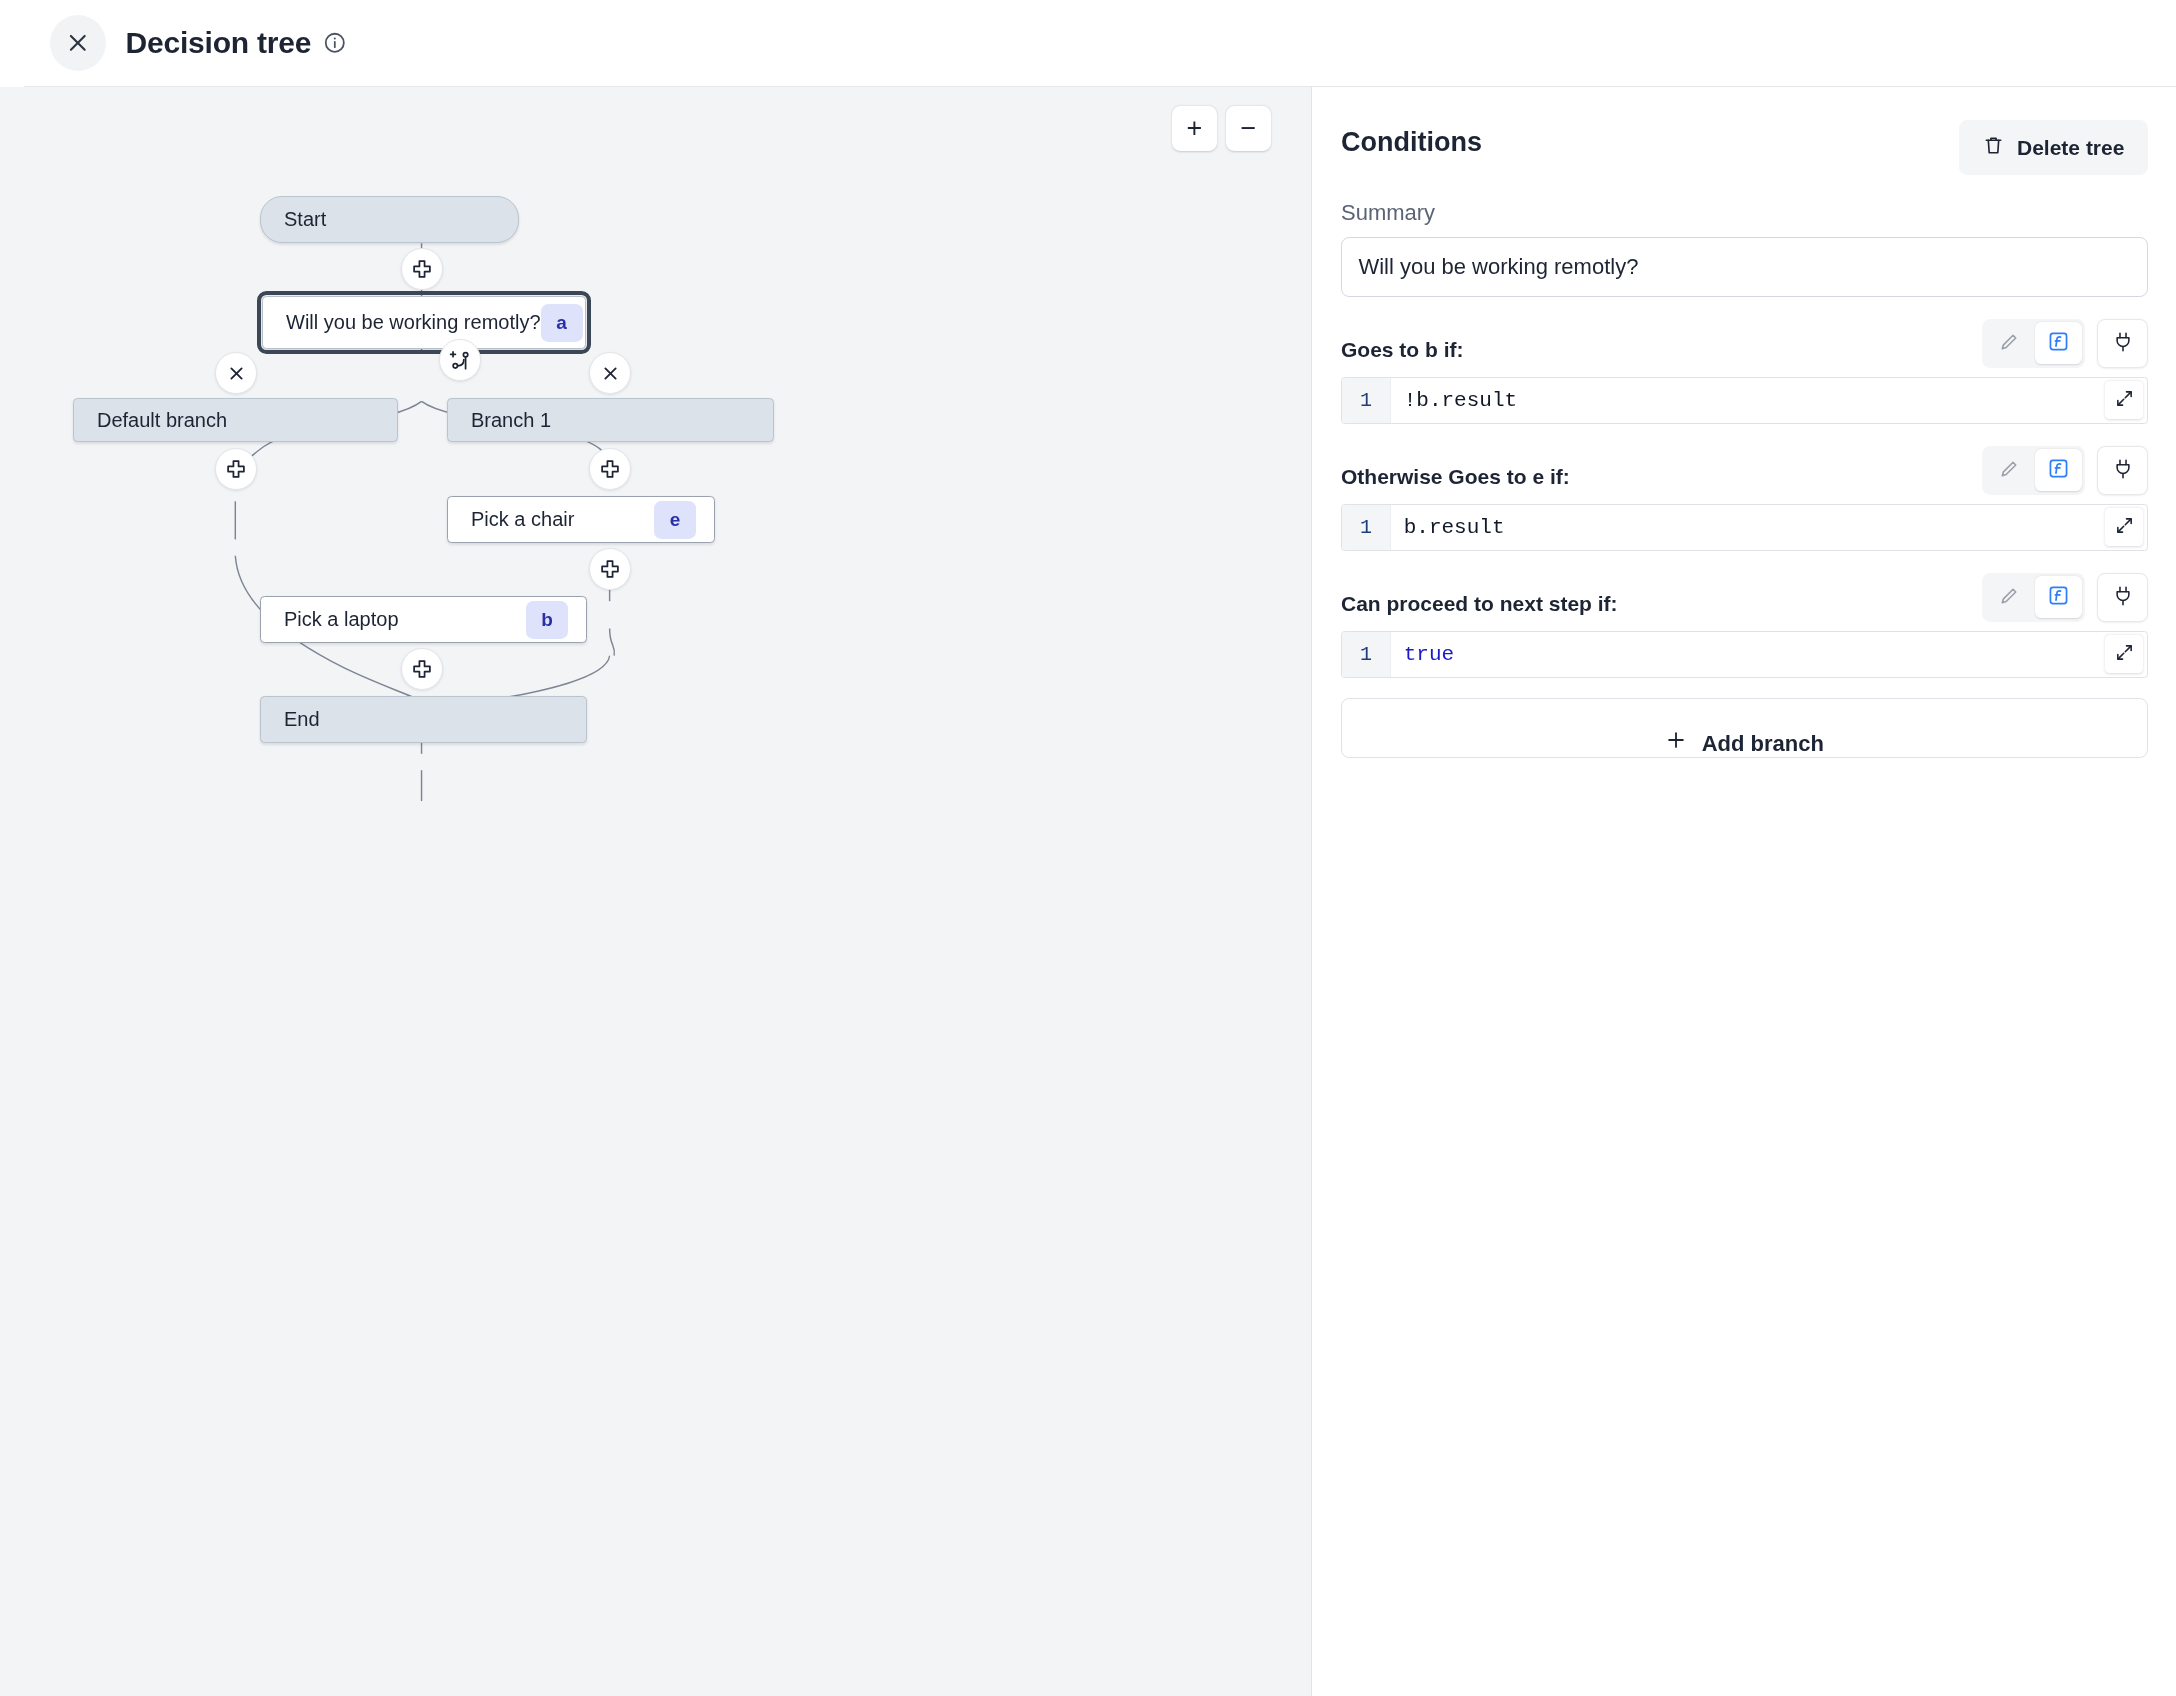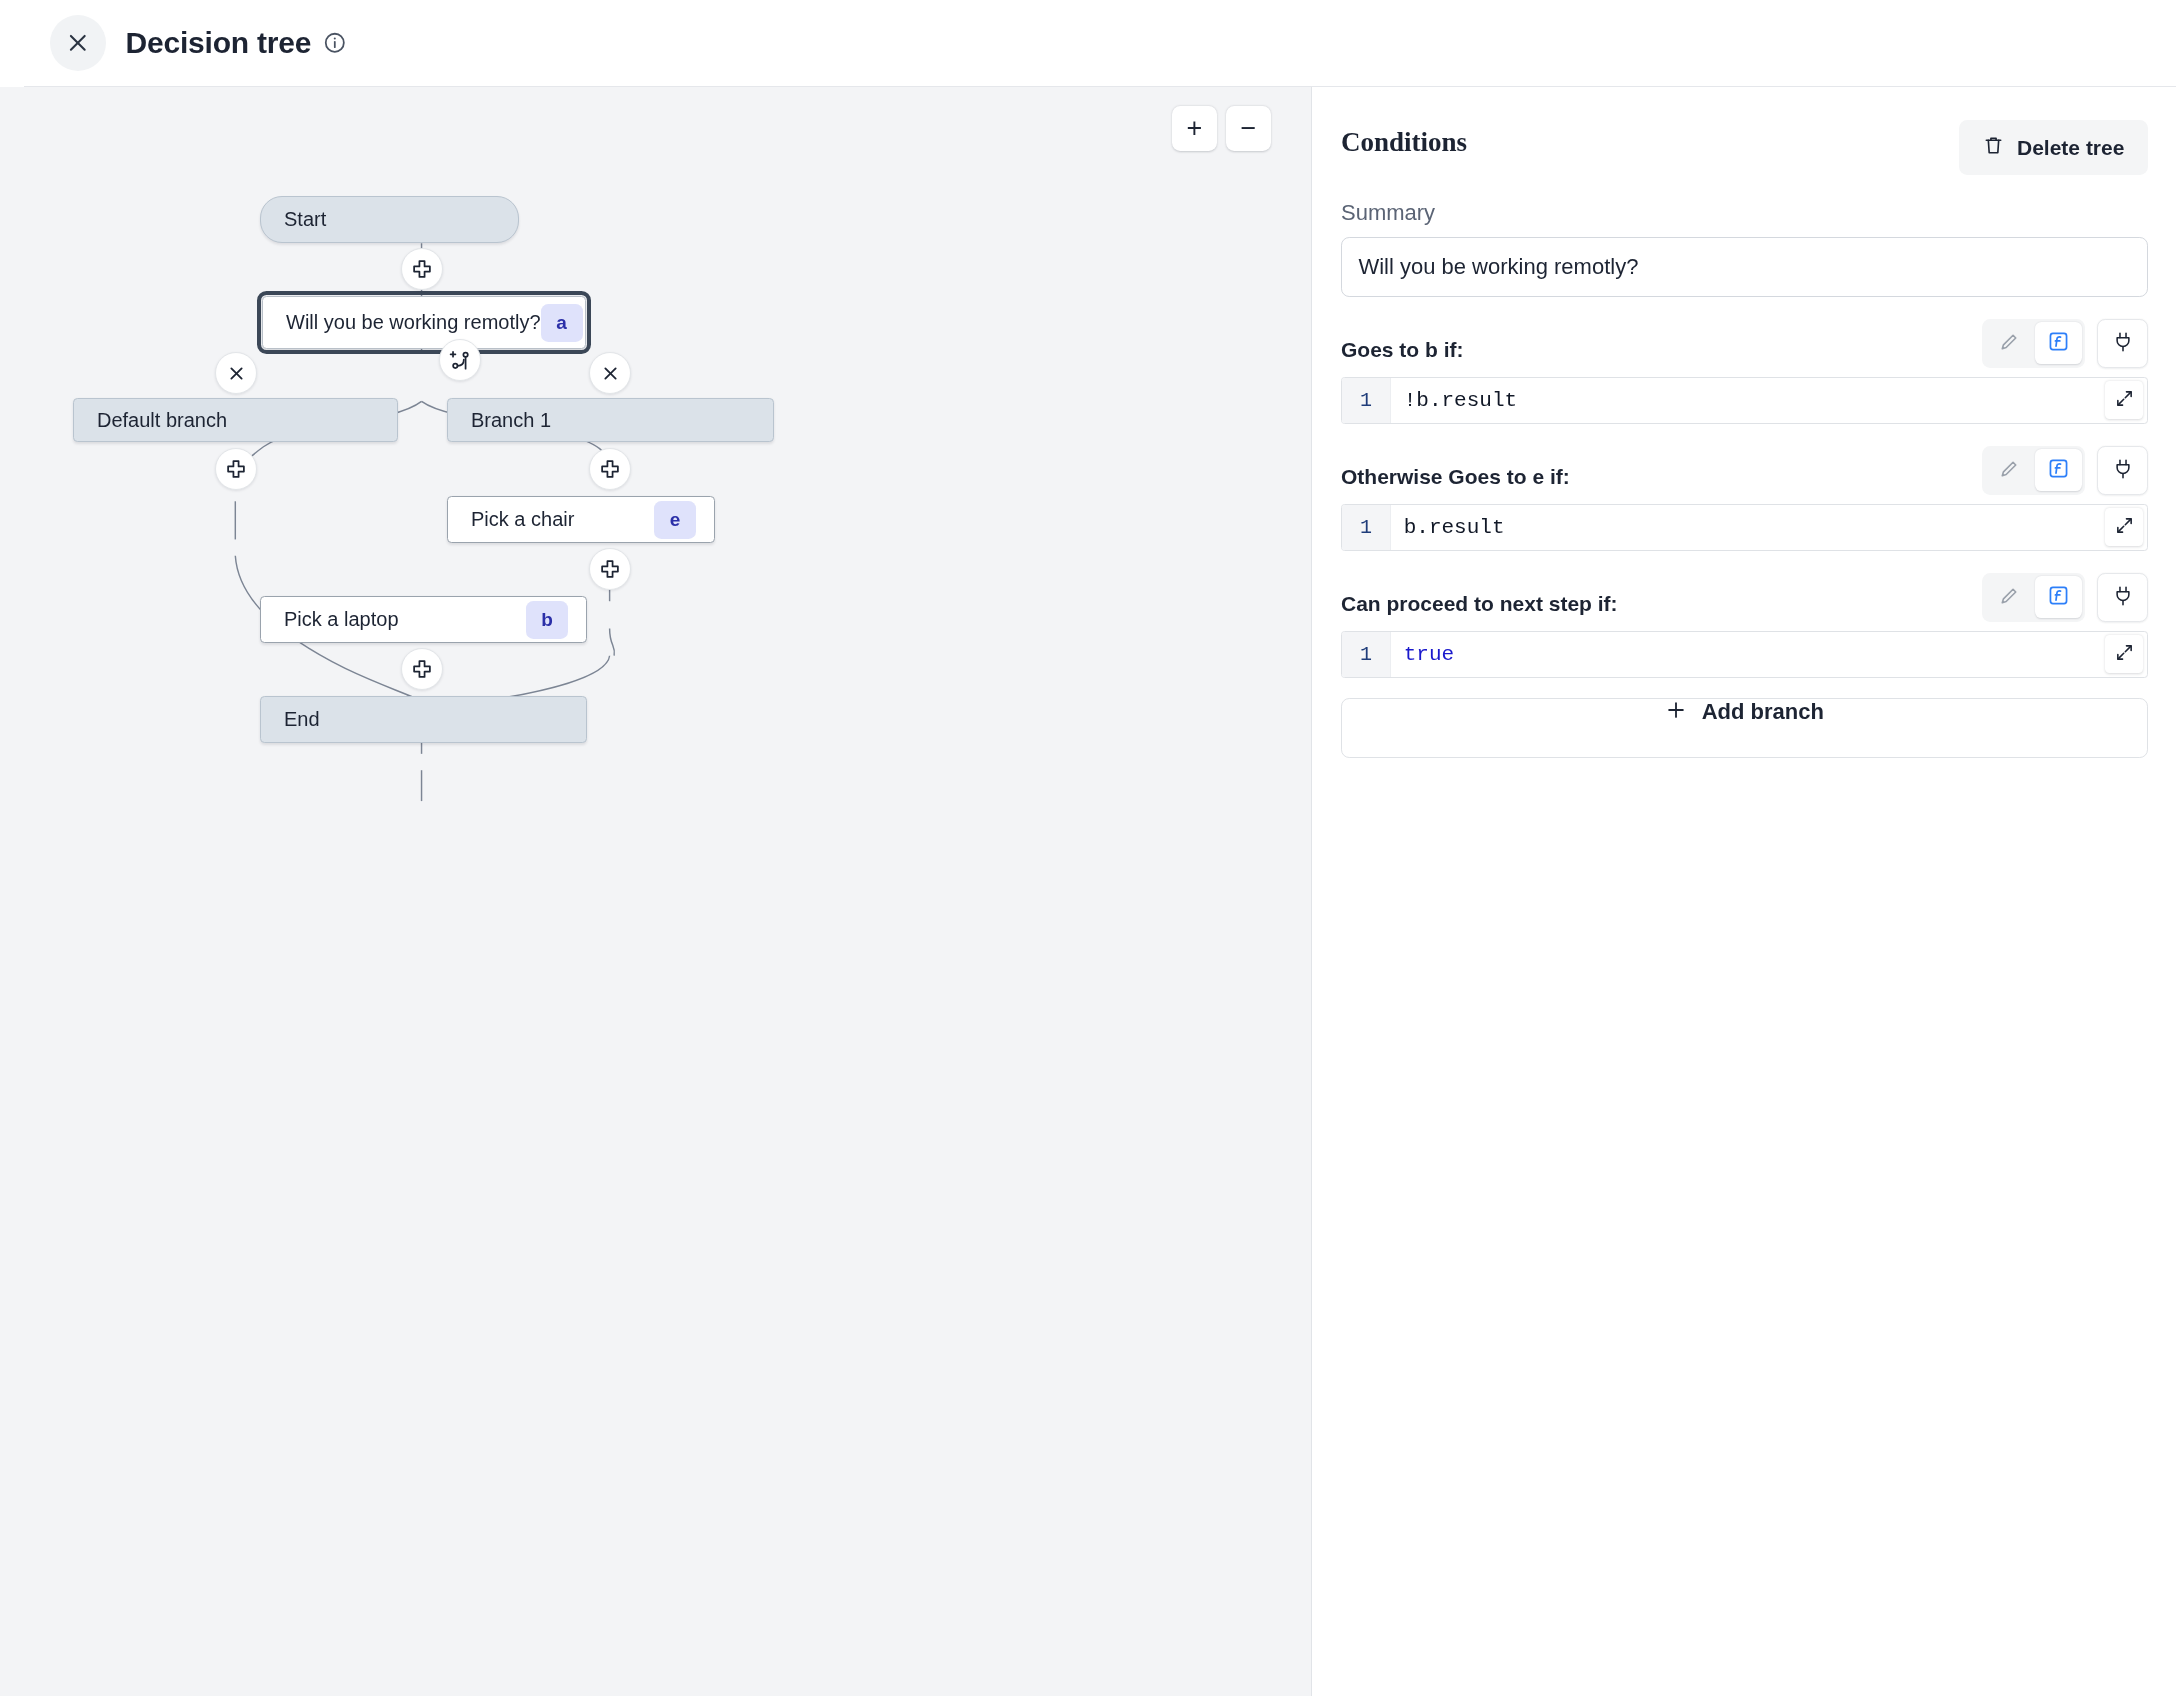--- a/index.html
+++ b/index.html
@@ -148,21 +148,20 @@
   .panel-head {
     display: flex;
     align-items: flex-start;
     justify-content: space-between;
   }
   .panel-title {
     font-size: 27px;
     font-weight: bold;
     color: #1d2433;
     padding-top: 7.3px;
-    font-family: Liberation Serif, serif;
   }
   .delete-node-btn {
     display: flex; align-items: center; gap: 11.8px;
     background: #f4f5f6;
     border: none;
     border-radius: 8.2px;
     padding: 13.6px 23.6px;
     font-size: 21px;
     font-weight: bold;
     color: #1d2433;
@@ -273,21 +272,21 @@
     cursor: pointer;
   }
 
   .add-branch-btn {
     margin-top: 20px;
     width: 100%;
     height: 60px;
     border: 0.9px solid #dfe2e6;
     border-radius: 8.2px;
     background: #ffffff;
-    display: flex; align-items: flex-start; justify-content: center;
+    display: flex; align-items: flex-end; justify-content: center;
     gap: 14.5px;
     font-size: 22px;
     font-weight: bold;
     color: #1d2433;
     font-family: inherit;
     cursor: pointer;
   }
 </style>
 </head>
 <body>

